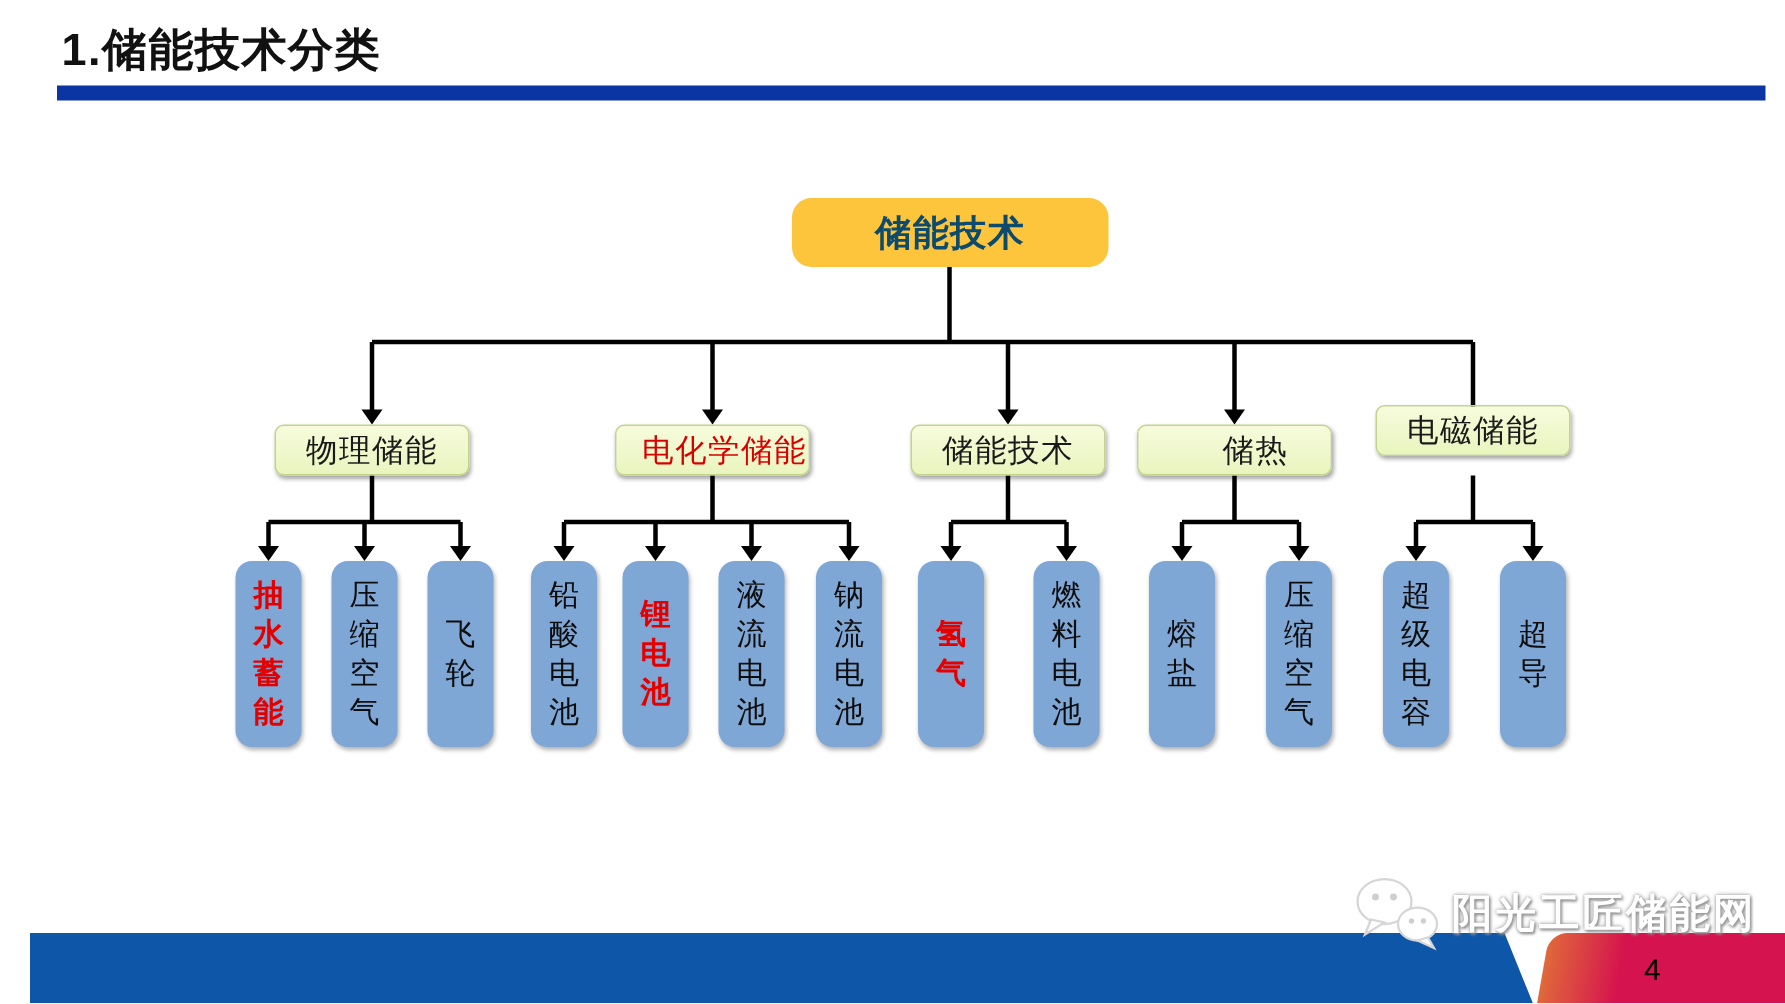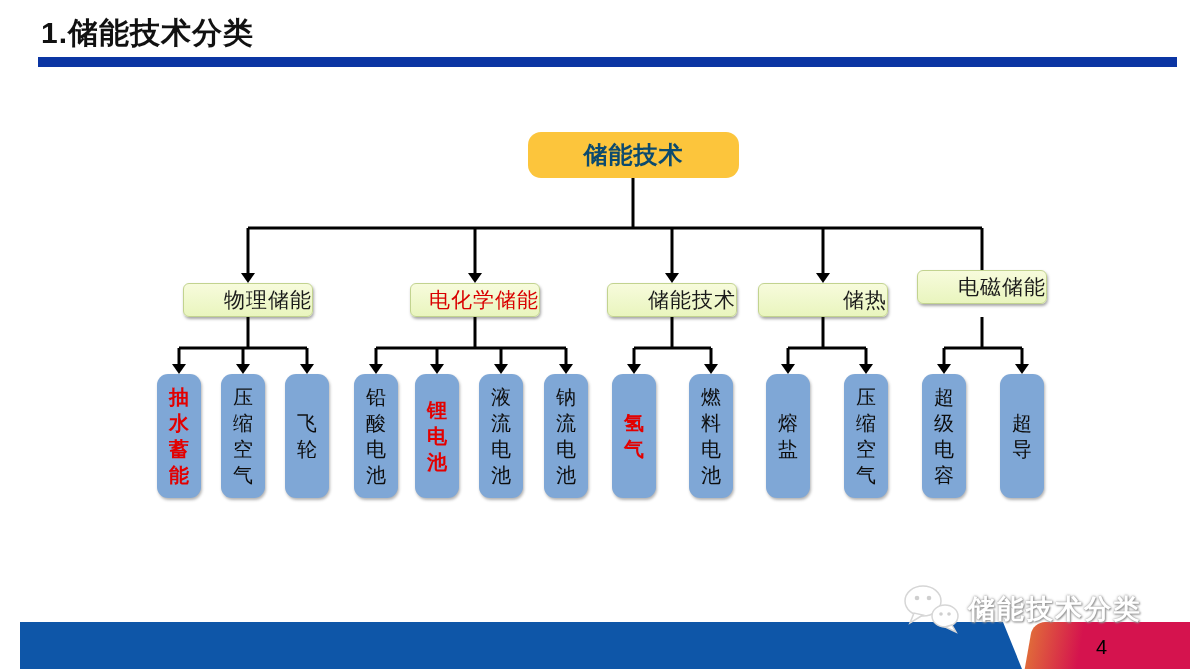--- a/index.html
+++ b/index.html
@@ -18,21 +18,21 @@
   }
   .node { position:absolute; display:flex; align-items:center; justify-content:center; box-sizing:border-box; }
   .root-node {
     background:var(--root-bg,#FCC53C); border-radius:13px;
     font-size:24px; font-weight:bold; color:#0c4a6e; letter-spacing:1px;
   }
   .branch-node {
     background:linear-gradient(#F7FBDC,#E9F5BE);
     border:1px solid #C2D38F; border-radius:6px;
     box-shadow:1px 2px 3px rgba(0,0,0,0.35);
-    font-size:21px; color:#1a1a1a; letter-spacing:1px; white-space:nowrap;justify-content:flex-end;
+    font-size:21px; color:#1a1a1a; letter-spacing:1px; white-space:nowrap;
   }
   .branch-node.red { color:var(--accent-red,#D90000); }
   .leaf-node {
     background:var(--leaf-bg,#7FA7D6); border-radius:11px;
     box-shadow:1px 2px 3px rgba(0,0,0,0.30);
     font-size:20px; color:#0d0d0d;
   }
   .leaf-node.red { color:#E30000; font-weight:bold; }
   .leaf-label span { display:block; line-height:26px; text-align:center; }
   .connectors { position:absolute; left:0; top:0; pointer-events:none; }
@@ -246,17 +246,17 @@
         <ellipse cx="43" cy="32" rx="13" ry="11"></ellipse>
         <path d="M50 41 L54 48 L43 43 Z"></path>
       </g>
       <g fill="#cfcfcf">
         <circle cx="15" cy="14" r="2.3"></circle>
         <circle cx="27" cy="14" r="2.3"></circle>
         <circle cx="39" cy="30" r="1.8"></circle>
         <circle cx="47" cy="30" r="1.8"></circle>
       </g>
     </svg>
-    <span class="watermark-text">储能技术分类</span>
+    <span class="watermark-text">阳光工匠储能网</span>
   </div>
 
   <div class="page-number">4</div>
 </div>
 
 </body></html>

